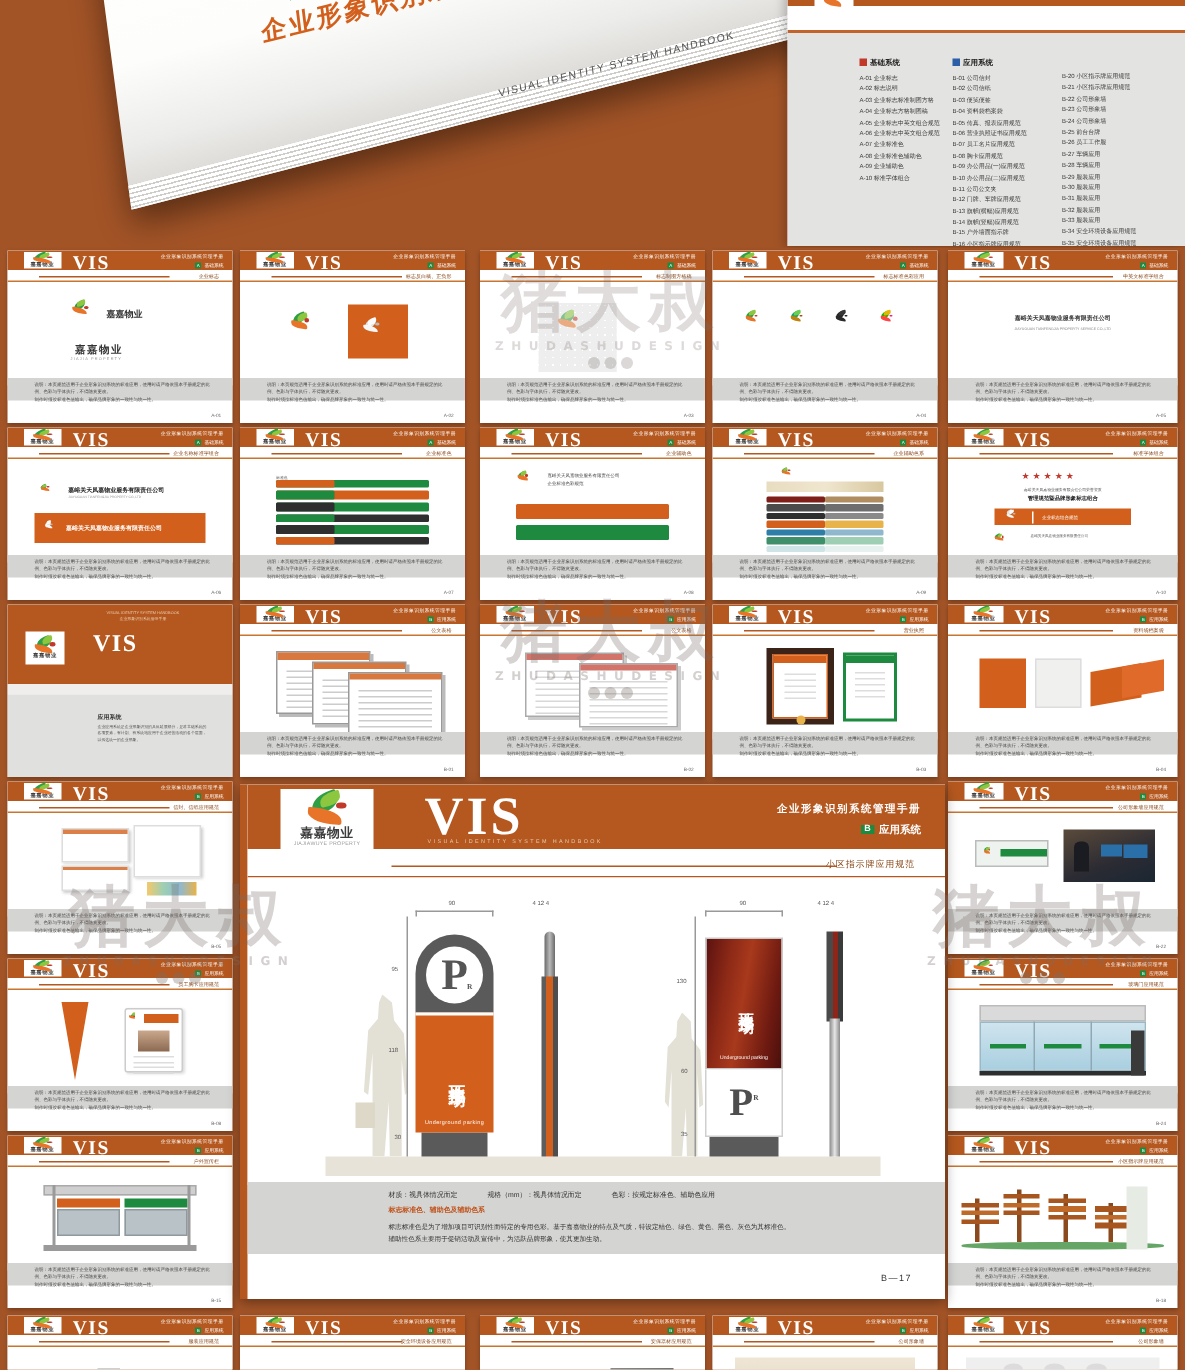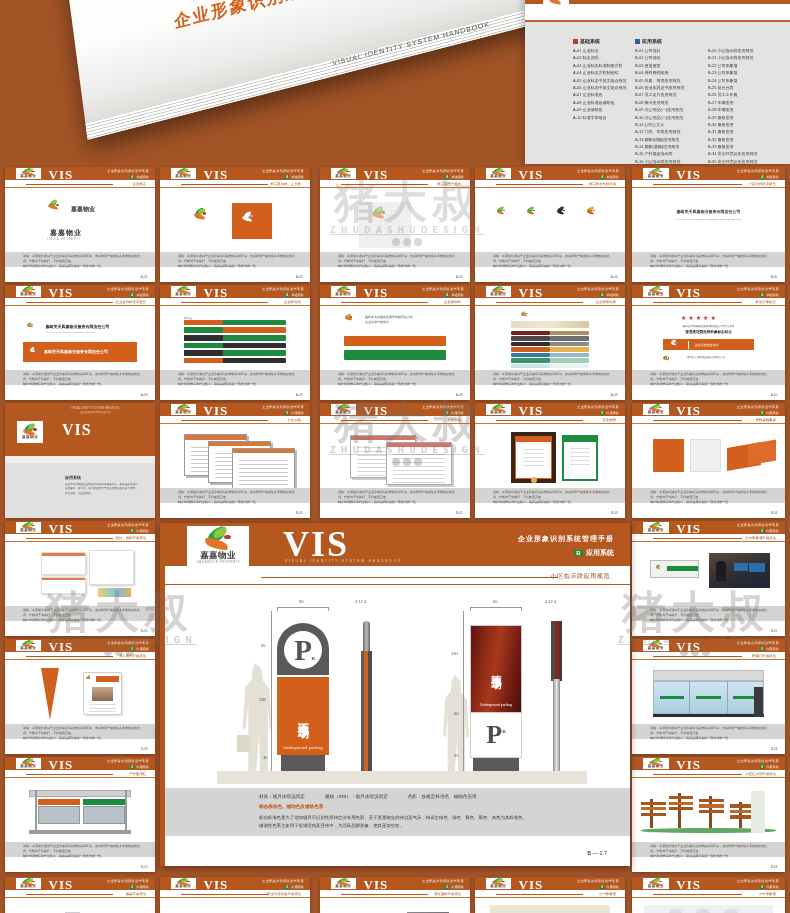--- a/index.html
+++ b/index.html
@@ -283,21 +283,21 @@
   .f-foot .r3{ position:absolute; left:94px; top:26px; right:40px; font-size:4.4px; color:#333; line-height:1.9;}
   .f-pgno{ position:absolute; right:22px; bottom:10px; font-size:6px; color:#333; letter-spacing:1px;}
 
   
   .wm{
     position:absolute; pointer-events:none; text-align:center;
     color:rgba(120,110,105,.30); font-weight:bold; line-height:1;
     font-family:"DejaVu Sans","Liberation Sans",sans-serif;
   }
   .wm .big{ font-size:44px; letter-spacing:5px; }
-  .wm .sm{ font-size:8px; letter-spacing:5px; margin-top:3px; color:rgba(120,110,105,.32);text-decoration:underline; }
+  .wm .sm{ font-size:8px; letter-spacing:5px; margin-top:3px; color:rgba(120,110,105,.32); }
   .wm .dots{ display:flex; gap:3px; justify-content:center; margin-top:3px;}
   .wm .dots i{ width:8px;height:8px;border-radius:50%;background:rgba(120,110,105,.34); display:inline-block;}
   .wm-b{ left:330px; top:400px; }
   .wm-c{ left:42px; top:590px; }
   .wm-d{ left:618px; top:590px; }
   .wm-e{ left:330px; top:180px; opacity:.8;}
 
   
   .ph{ position:absolute; }
   .bar{ position:absolute; border-radius:1px; }

